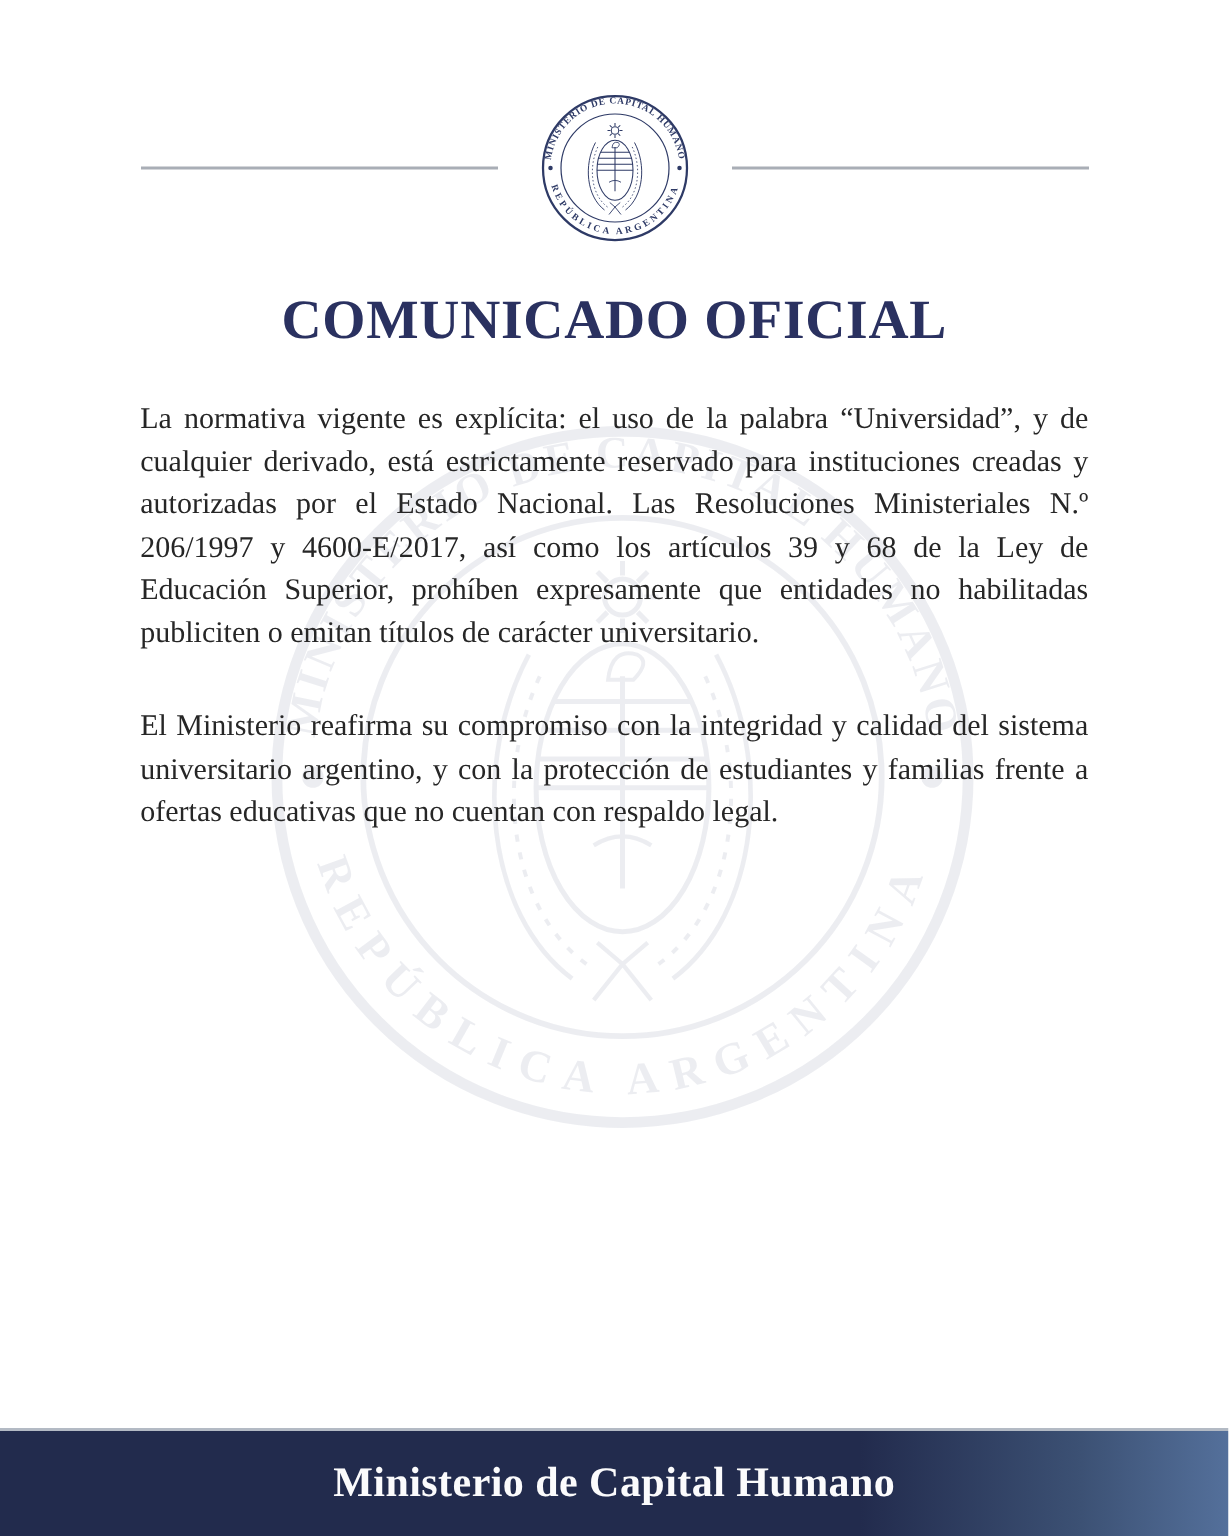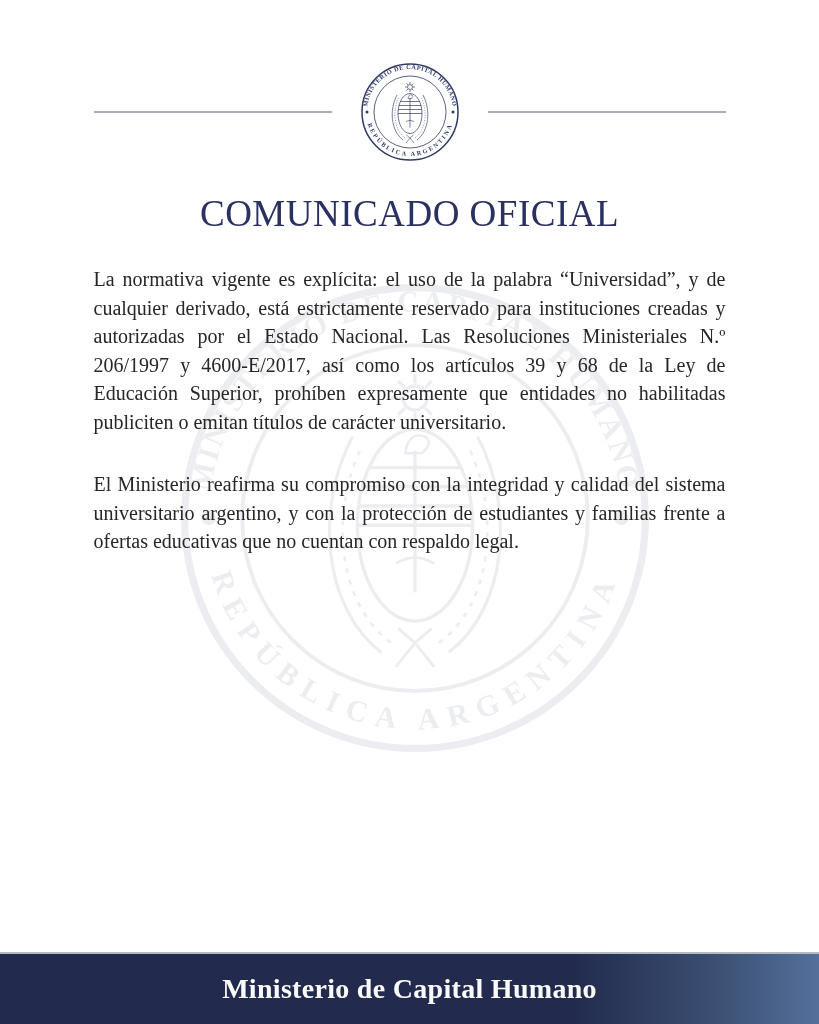--- a/index.html
+++ b/index.html
@@ -34,21 +34,21 @@
   .seal-svg { display:block; width:100%; height:100%; color:#2e3a66; }
   .seal-svg text { font-family:"Liberation Serif", serif; fill:currentColor; }
   .arc-top    { font-size:12.5px; letter-spacing:1.1px; font-weight:600; }
   .arc-bottom { font-size:12.5px; letter-spacing:4px;   font-weight:600; }
 
   
   .title {
     position:relative; z-index:1;
     margin-top:30px;
     text-align:center;
-    font-size:37px; font-weight:400;
+    font-size:37px; font-weight:700;
     letter-spacing:0.5px;
     color:#2a3160;
   }
 
   
   .body {
     position:relative; z-index:1;
     width:632px; margin:30px auto 0;
     font-size:20px; line-height:28.5px;
     color:#262626;

